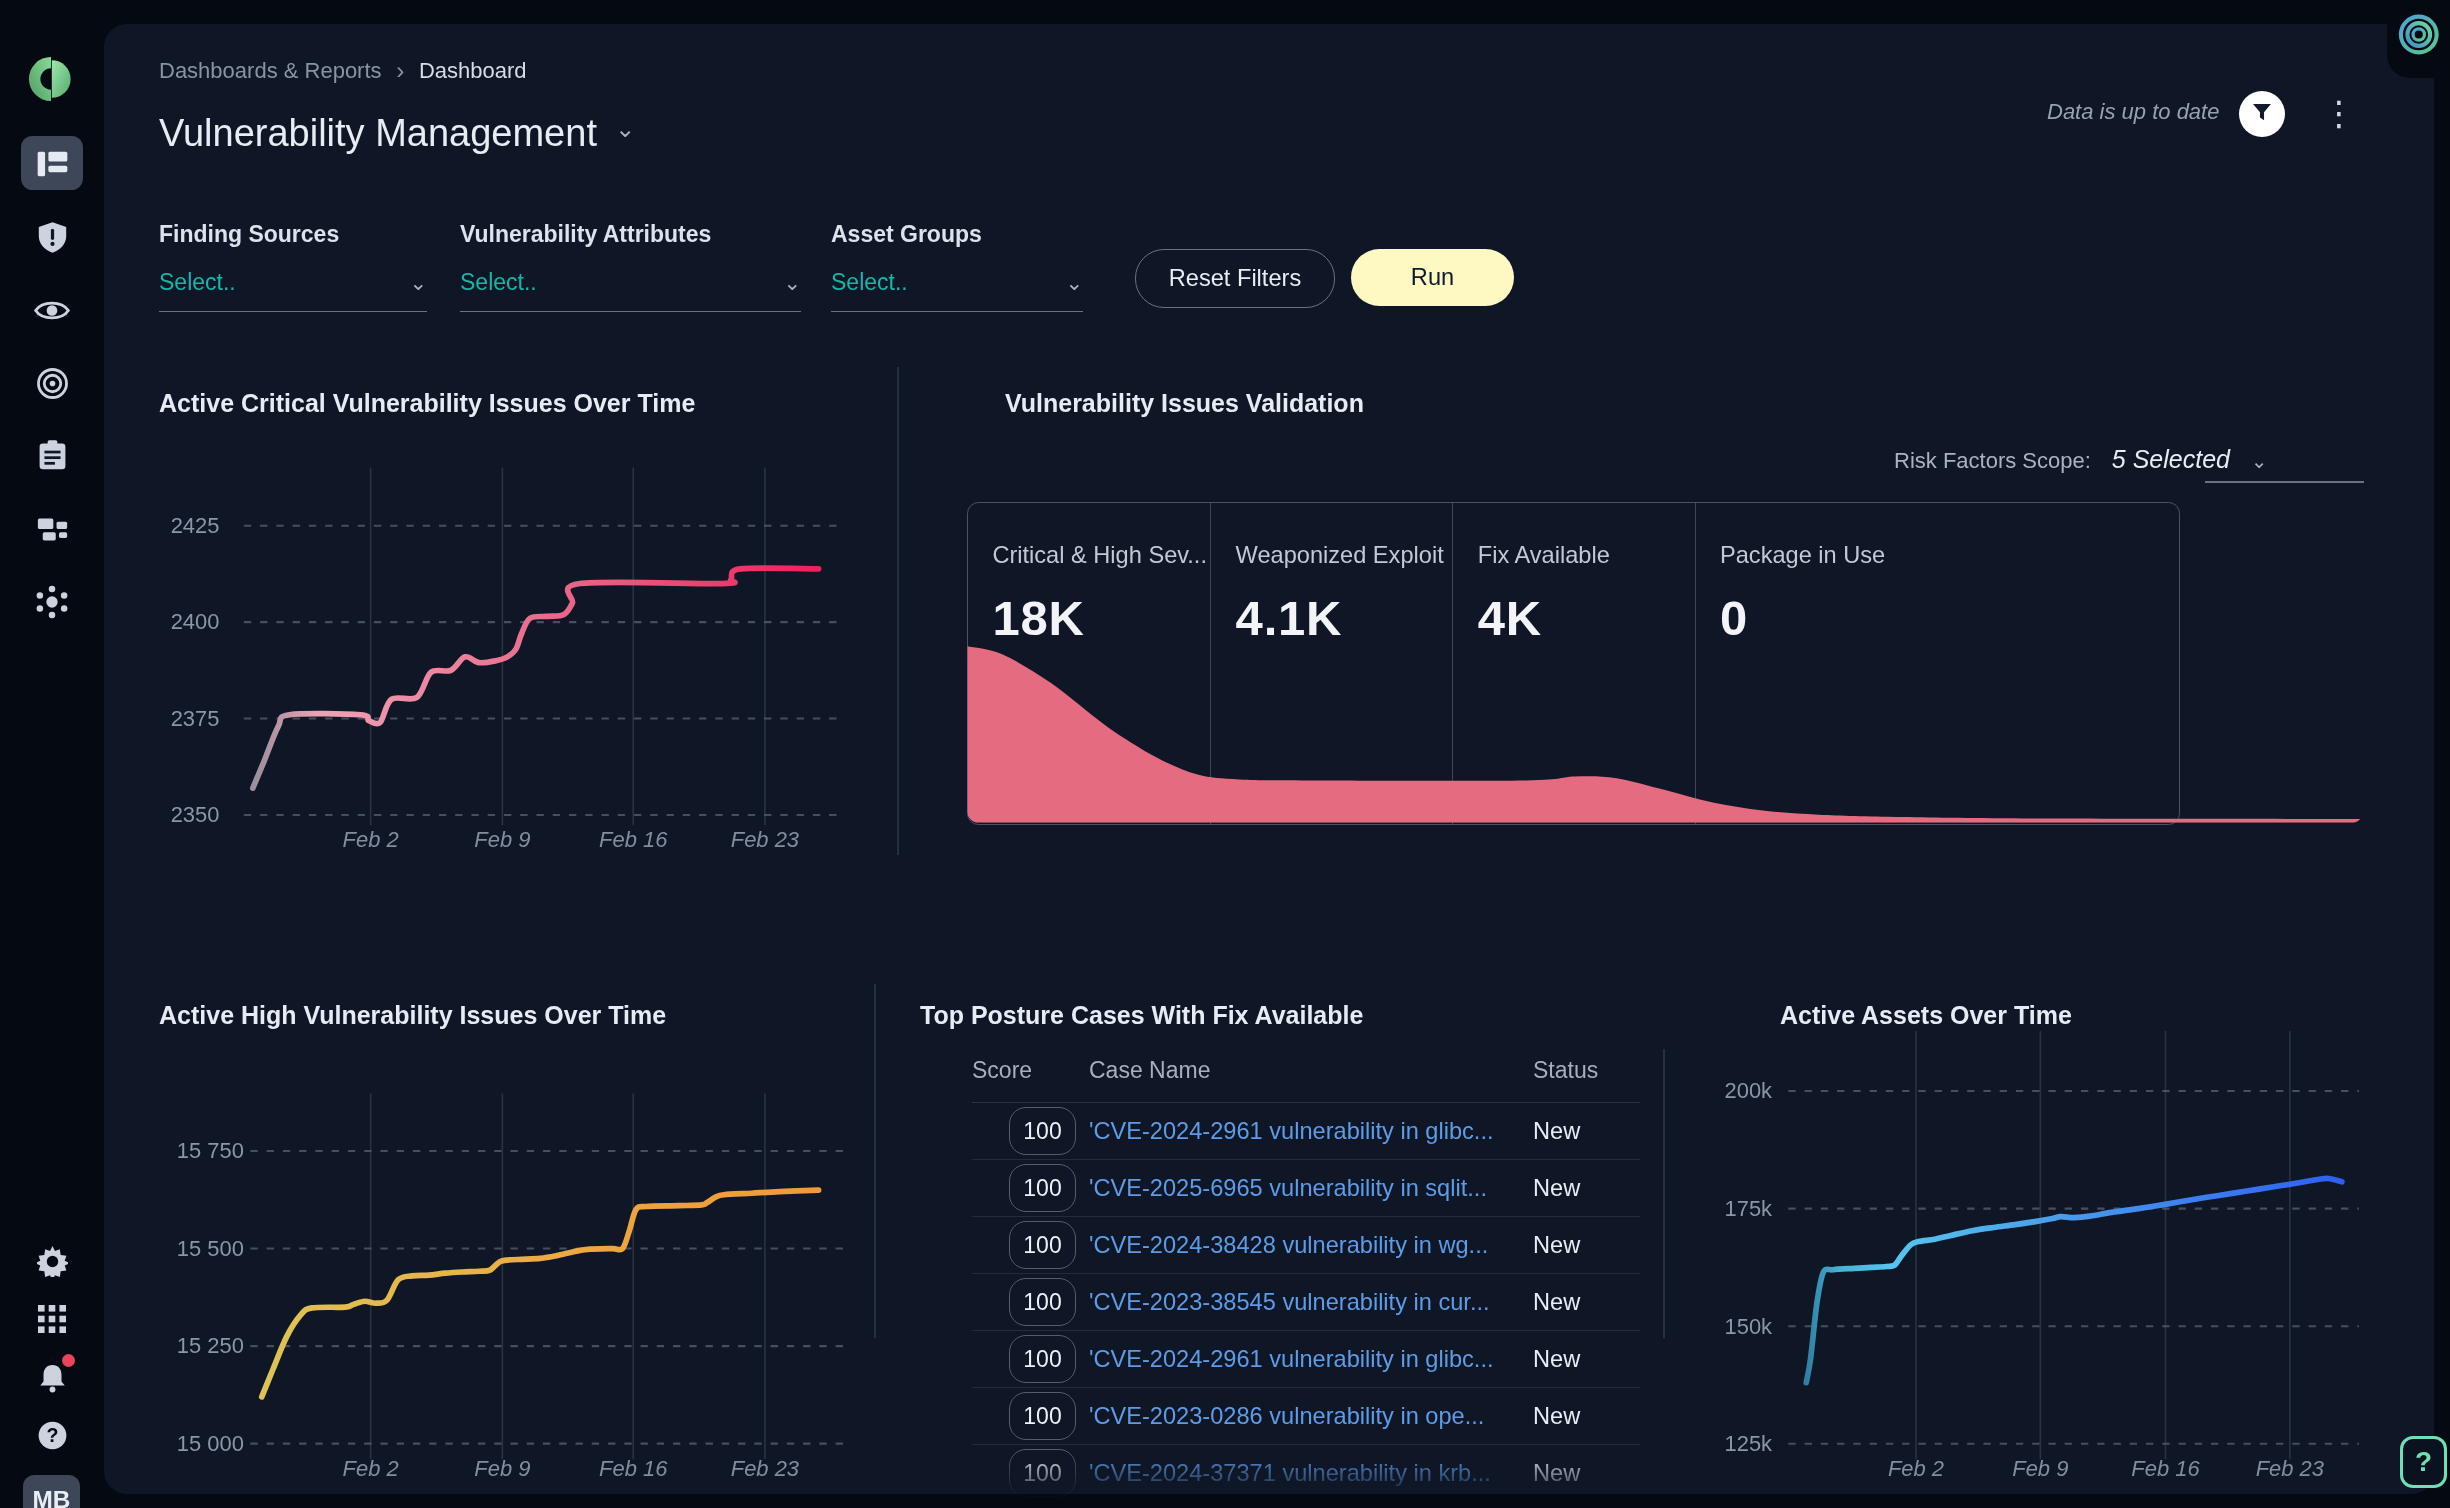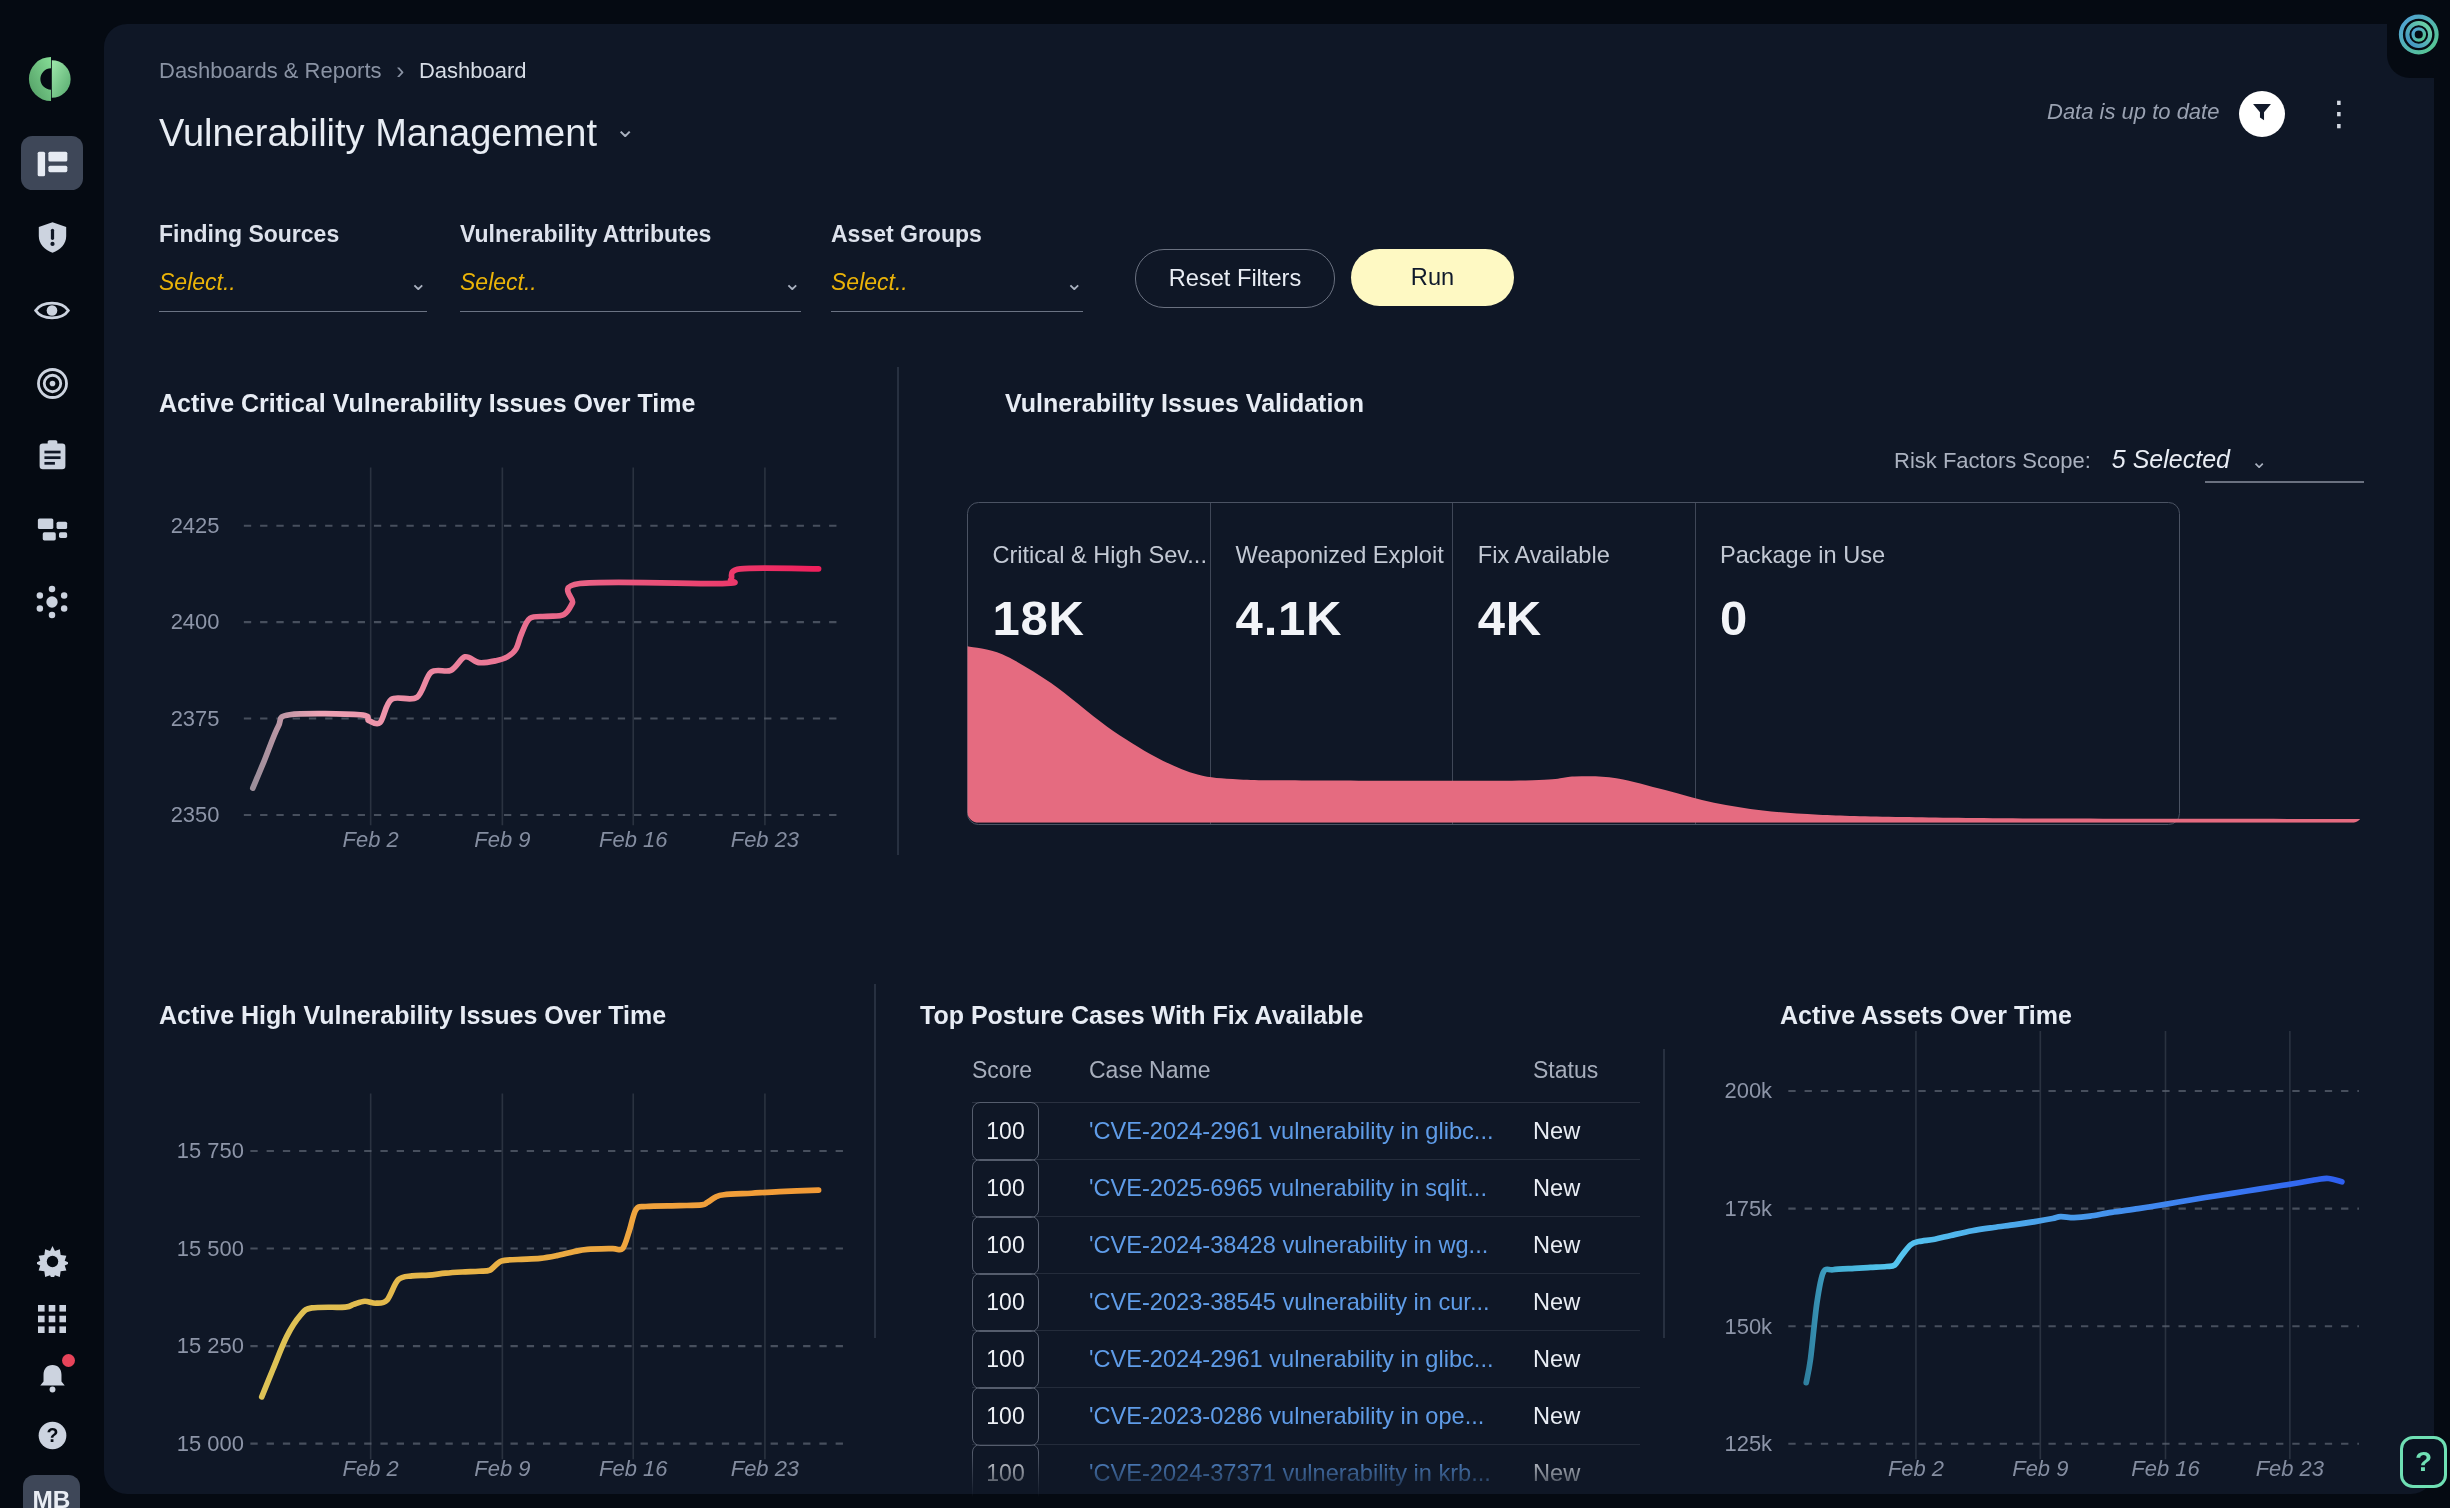--- a/index.html
+++ b/index.html
@@ -29,21 +29,21 @@
   .page-title{position:absolute;left:159px;top:112px;font-size:38px;font-weight:500;color:#e8edf4;z-index:3;display:flex;align-items:center;gap:18px;cursor:pointer;}
   .page-title .chev{font-size:24.4px;color:#aab2c0;transform:translateY(-4.9px);}
   .status-text{position:absolute;left:2047px;top:99px;width:179px;font-size:22px;font-style:italic;color:#99a1b1;z-index:3;white-space:nowrap;}
   .filter-fab{position:absolute;left:2239px;top:91px;width:46px;height:46px;border-radius:50%;background:#fff;z-index:3;display:flex;align-items:center;justify-content:center;cursor:pointer;}
   .kebab{position:absolute;left:2322px;top:89px;width:33px;height:49px;z-index:3;color:#d2d8e2;font-size:34px;line-height:49px;text-align:center;cursor:pointer;}
   
   .filter-group{position:absolute;top:221px;z-index:3;}
   .filter-group .flabel{font-size:23px;font-weight:700;color:#dde2ec;}
   .filter-select{margin-top:21px;display:flex;align-items:center;justify-content:space-between;cursor:pointer;
     border-bottom:1.6px solid #6b7383;padding-bottom:14.6px;}
-  .filter-select .ph{font-size:23px;font-style:italic;color:#eab308;text-align:center;}
+  .filter-select .ph{font-size:23px;color:#14b8a6;text-align:center;}
   .filter-select .chev{font-size:21px;color:#aab2c0;}
   .fg1{left:159px;width:268px;}
   .fg2{left:460px;width:341px;}
   .fg3{left:831px;width:252px;}
   .btn-reset{position:absolute;left:1135px;top:249px;width:198px;height:57px;border:1.6px solid #6a7180;border-radius:29px;
     color:#e9edf4;font-size:23.6px;display:flex;align-items:center;justify-content:center;z-index:3;cursor:pointer;background:transparent;}
   .btn-run{position:absolute;left:1351px;top:249px;width:163px;height:57px;background:#fef9c3;border-radius:29px;
     color:#101a2c;font-size:23.6px;font-weight:500;display:flex;align-items:center;justify-content:center;z-index:3;cursor:pointer;}
   
   .sec-title{position:absolute;font-size:25px;font-weight:600;color:#e7ecf4;z-index:3;}
@@ -70,22 +70,22 @@
   .risk-scope .chev{font-size:19.5px;color:#aab2c0;}
   .risk-underline{position:absolute;left:2205px;top:481px;width:159px;height:1.6px;background:#6a7180;z-index:3;}
   
   .ptable{position:absolute;left:972px;top:1057px;width:668px;z-index:3;}
   .ptable .thead{display:flex;font-size:23px;color:#a7aebc;padding-bottom:18px;border-bottom:1.6px solid #2a3140;}
   .col-score{width:117px;}
   .col-name{width:444px;}
   .col-status{width:106px;}
   .trow{display:flex;align-items:center;height:56px;border-bottom:1.6px solid #242c3b;}
   .trow:last-child{border-bottom:none;}
-  .score-badge{width:67px;height:59px;border:1.6px solid #555d6d;border-radius:8px;display:flex;align-items:center;justify-content:center;
-    color:#eef1f6;font-size:23px;box-sizing:border-box;}
+  .score-badge{width:67px;height:48px;border:1.6px solid #555d6d;border-radius:17px;display:flex;align-items:center;justify-content:center;
+    color:#eef1f6;font-size:23px;box-sizing:border-box;margin-left:37px;}
   .case-link{font-size:23.6px;color:#5f9ce8;cursor:pointer;white-space:nowrap;}
   .status-new{font-size:23.6px;color:#e9edf4;}
   .trow.fade{-webkit-mask-image:linear-gradient(180deg,#000 10%,rgba(0,0,0,0) 95%);
     mask-image:linear-gradient(180deg,#000 10%,rgba(0,0,0,0) 95%);}
   
   #chart-layer{position:absolute;left:0;top:0;z-index:5;pointer-events:none;}
   
   .help-btn{position:absolute;left:2400px;top:1436px;width:47px;height:52px;border:3.3px solid #6fe0b4;border-radius:13px;
     background:#0a1220;color:#6fe0b4;font-size:28px;font-weight:700;display:flex;align-items:center;justify-content:center;z-index:6;cursor:pointer;box-sizing:border-box;}
 </style>

